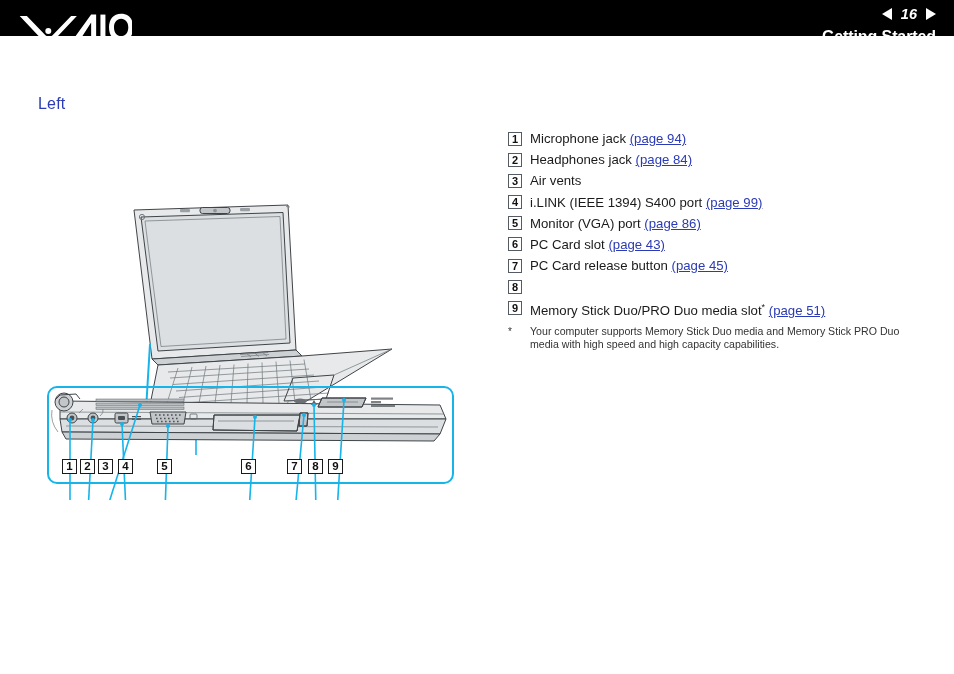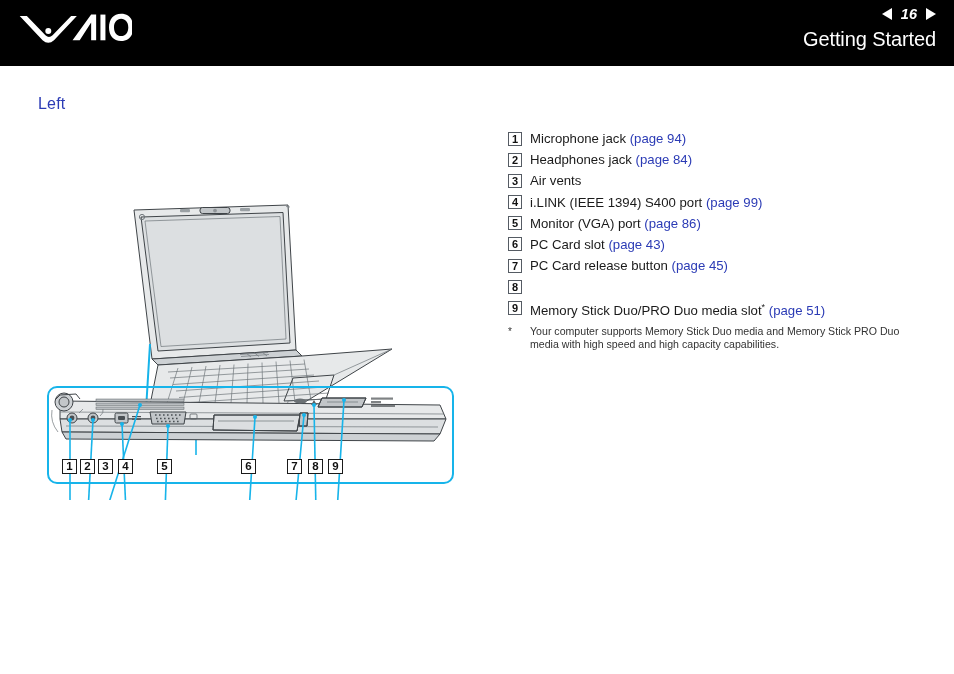--- a/index.html
+++ b/index.html
@@ -7,21 +7,21 @@
     margin: 0; padding: 0;
     width: 954px; height: 674px;
     background: #ffffff;
     font-family: "Liberation Sans", sans-serif;
     overflow: hidden;
   }
 
   
   .header {
     position: absolute; left: 0; top: 0;
-    width: 954px; height: 66px;
+    width: 954px; height: 36px;
     background: #000000;
   }
   .vaio-logo {
     position: absolute; left: 16px; top: 6px;
     width: 116px; height: 40px;
   }
   .nav-block {
     position: absolute; right: 18px; top: 5px;
     text-align: right;
     color: #ffffff;
@@ -39,21 +39,21 @@
   .nav-arrow.left  { border-right: 10px solid #ffffff; }
   .nav-arrow.right { border-left: 10px solid #ffffff; }
   .nav-page {
     font-style: italic; font-weight: bold;
     font-size: 14.5px; color: #ffffff;
     min-width: 20px; text-align: center;
     letter-spacing: .2px;
   }
   .nav-section {
     margin-top: 5px;
-    font-weight: normal; font-size: 20px;
+    font-weight: bold; font-size: 16px;
     color: #ffffff; letter-spacing: -.1px;
   }
 
   
   .page-heading {
     position: absolute; left: 38px; top: 95px;
     font-size: 16px; color: #2b3bb5;
     letter-spacing: .2px;
   }
 
@@ -72,21 +72,21 @@
     flex: 0 0 auto;
     width: 14px; height: 14px;
     border: 1px solid #555b63;
     font-size: 11px; line-height: 12px;
     text-align: center; color: #111;
     font-weight: bold;
     margin-right: 8px; margin-top: .5px;
     background: #fff;
   }
   .legend-text { white-space: nowrap; }
-  .pg-ref { color: #2b3bb5; }
+  .pg-ref { color: #2b3bb5; text-decoration: underline; }
   .sup-star {
     font-size: 9px; vertical-align: super;
     color: #1a1a1a;
   }
 
   
   .footnote {
     position: absolute; left: 508px; top: 325px;
     width: 410px;
     display: flex;

